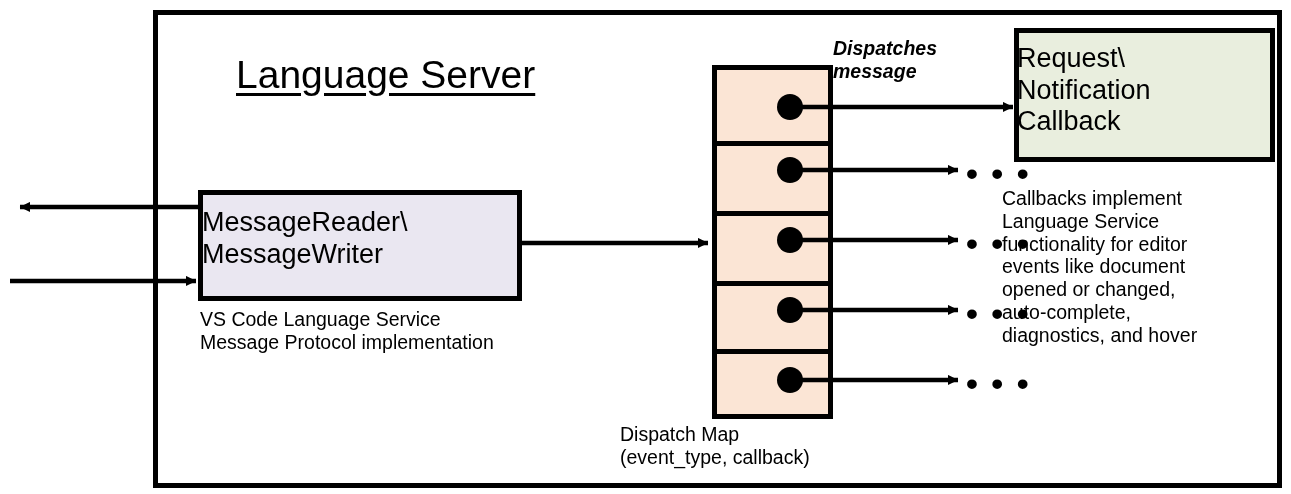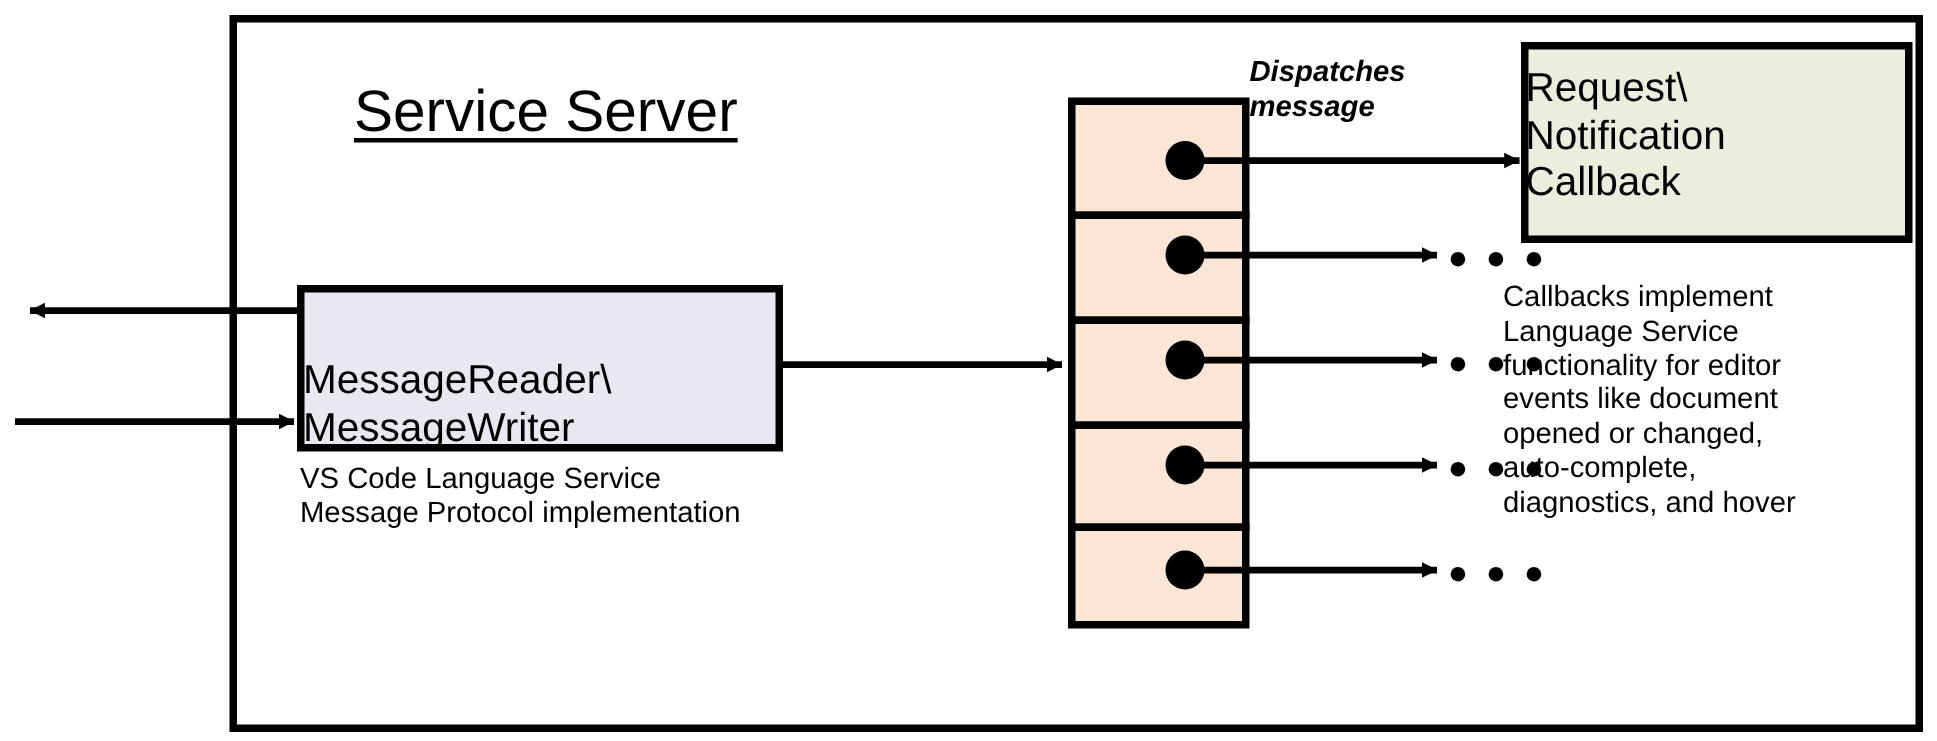--- a/index.html
+++ b/index.html
@@ -38,21 +38,20 @@
   
   .edge-note { font-style: italic; font-size: 19.5px; font-weight: 600; }
   #note-jsonrpc { left: 10px; top: 224px; width: 160px; }
   #note-lookup  { left: 516px; top: 181px; width: 192px; }
   #note-dispatch{ left: 833px; top: 37px; width: 148px; }
 
   
   #box-reader-label {
     left: 202px; top: 207px; width: 316px;
     font-size: 27px;
-    margin-top: 31px;
   }
   #box-callback-label {
     left: 1017px; top: 43px; width: 256px;
     font-size: 27px;
   }
 
   
   #caption-reader {
     left: 200px; top: 308px; width: 322px;
     font-size: 19.5px;
@@ -120,33 +119,35 @@
     <line x1="790" y1="107" x2="1013" y2="107" stroke="#000" stroke-width="4.5" marker-end="url(#ahR)"></line>
 
     <line x1="790" y1="170" x2="958" y2="170" stroke="#000" stroke-width="4.5" marker-end="url(#ahR)"></line>
     <line x1="790" y1="240" x2="958" y2="240" stroke="#000" stroke-width="4.5" marker-end="url(#ahR)"></line>
     <line x1="790" y1="310" x2="958" y2="310" stroke="#000" stroke-width="4.5" marker-end="url(#ahR)"></line>
     <line x1="790" y1="380" x2="958" y2="380" stroke="#000" stroke-width="4.5" marker-end="url(#ahR)"></line>
 
     <rect x="1016.5" y="30.5" width="256" height="129" fill="#E9EEDE" stroke="#000" stroke-width="5"></rect>
   </svg>
 
-  <div class="lbl" id="title-lang-server">Service Server</div>
+  <div class="lbl" id="title-lang-server">Language Server</div>
 
 
 
   <div class="lbl edge-note" id="note-dispatch">Dispatches
 message</div>
 
   <div class="lbl" id="box-reader-label">MessageReader\
 MessageWriter</div>
 
   <div class="lbl" id="caption-reader">VS Code Language Service
 Message Protocol implementation</div>
 
+  <div class="lbl" id="caption-map">Dispatch Map
+(event_type, callback)</div>
 
   <div class="lbl" id="box-callback-label">Request\
 Notification
 Callback</div>
 
   <div class="lbl" id="text-callbacks-desc">Callbacks implement
 Language Service
 functionality for editor
 events like document
 opened or changed,

